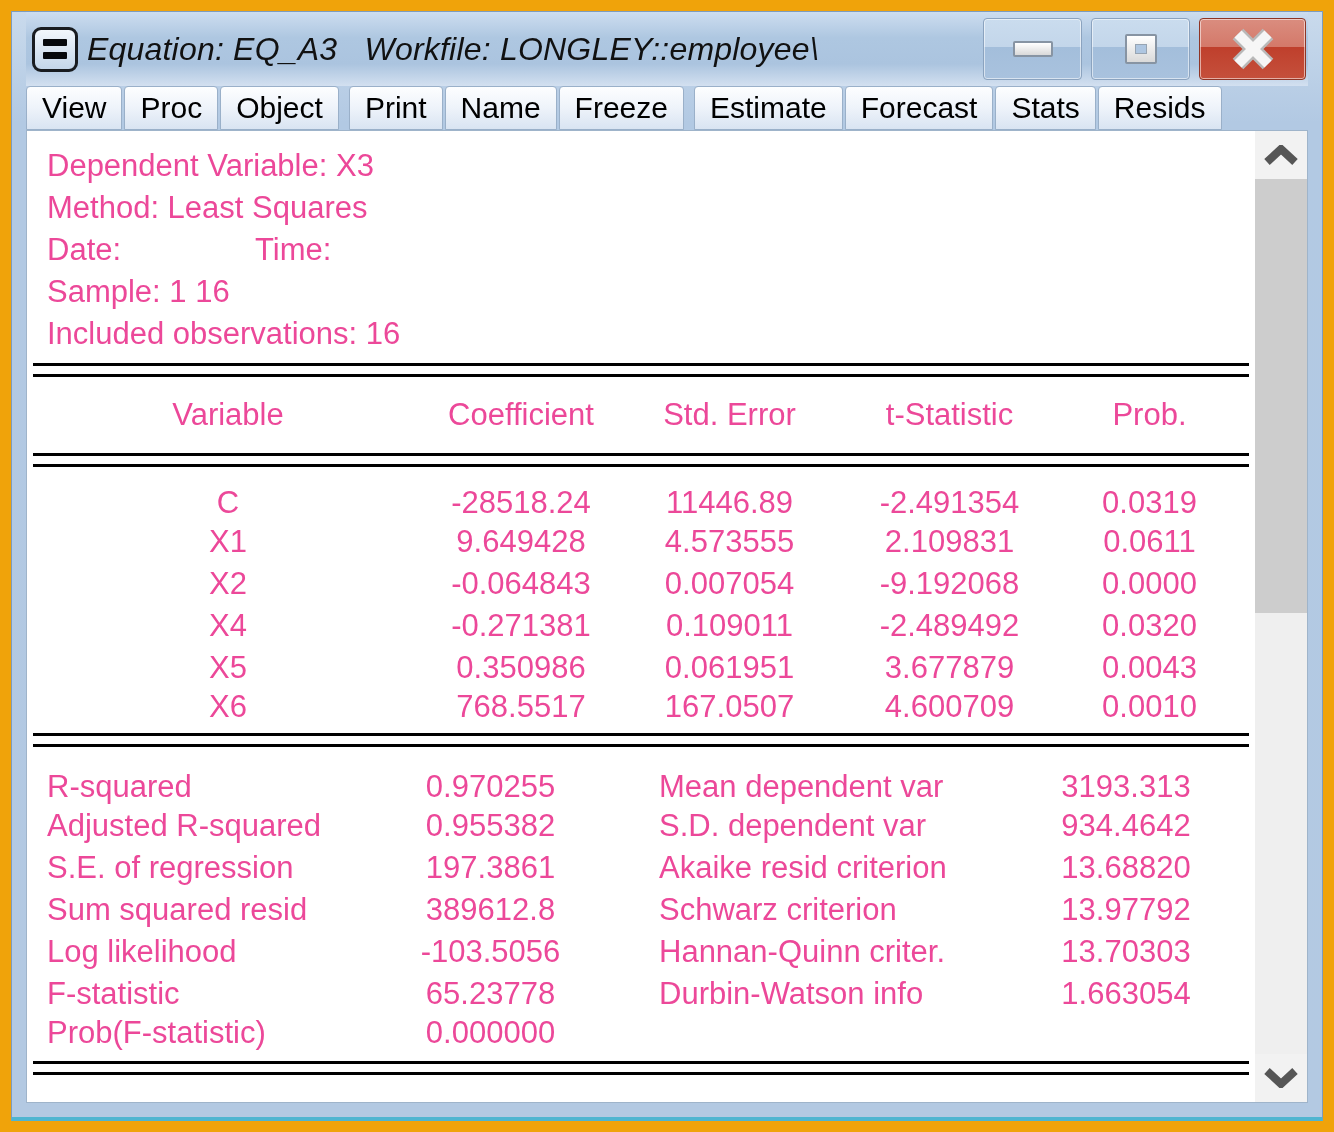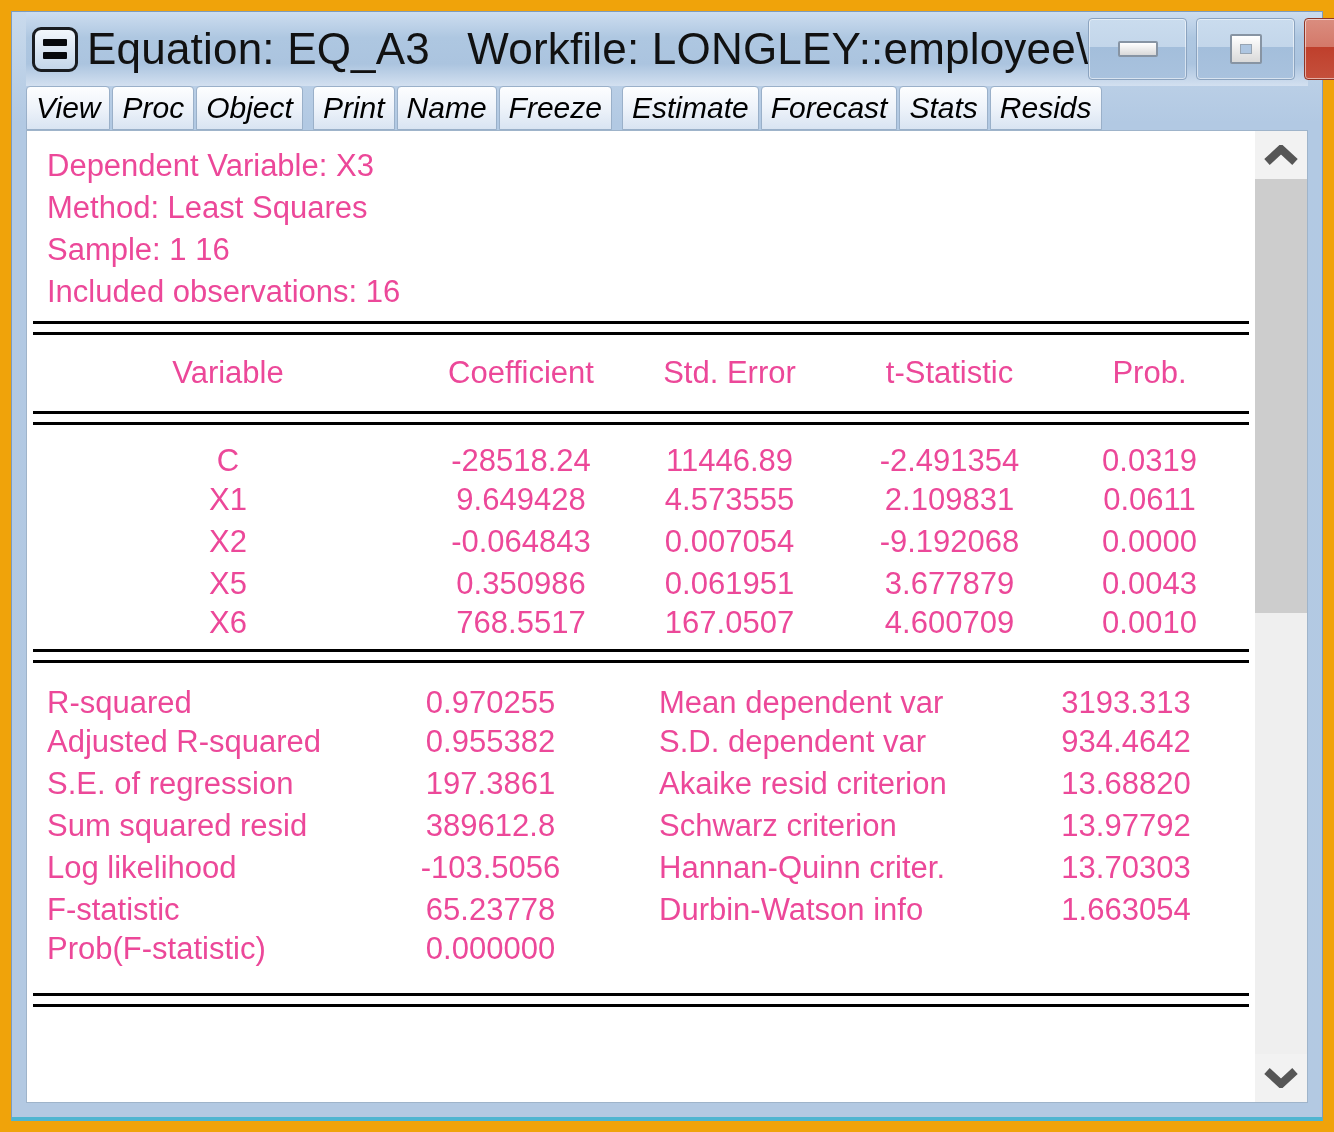--- a/index.html
+++ b/index.html
@@ -29,22 +29,23 @@
   }
   .eq-icon {
     width:46px; height:45px; margin-left:4px;
     border:3px solid #191c20; border-radius:9px;
     background:linear-gradient(180deg,#f2f7fc 0%, #c4d6e9 100%);
     display:flex; flex-direction:column; justify-content:center; align-items:center; gap:6px;
     flex:0 0 auto;
   }
   .eq-icon .bar { width:24px; height:7px; background:#07090c; border-radius:1px; }
   .title {
-    margin-left:9px; font-size:44px; color:#111; white-space:pre;
+    margin-left:9px; font-size:32px; color:#111; white-space:pre;
     letter-spacing:0.2px;
+    font-style:italic;
   }
   .controls { margin-left:auto; display:flex; gap:9px; align-items:center; }
   .win-btn {
     height:62px; border-radius:4px;
     display:flex; align-items:center; justify-content:center;
     border:1px solid #8ba3bf;
     box-shadow:inset 0 0 0 1px rgba(255,255,255,0.55);
   }
   .win-btn.blue {
     width:99px;
@@ -59,24 +60,24 @@
     background:linear-gradient(180deg,#ffffff,#d9d9d9); }
   .max-glyph { width:32px; height:30px; border:2px solid #8794a3; border-radius:2px;
     background:linear-gradient(180deg,#ffffff,#d9d9d9);
     display:flex; align-items:center; justify-content:center; }
   .max-glyph .hole { width:12px; height:10px; background:#aec6e1; border:1px solid #97a4b2; }
 
   
   .toolbar { height:44px; flex:0 0 44px; display:flex; align-items:stretch; }
   .tb-group { display:flex; gap:2px; margin-right:10px; }
   .tb-btn {
-    font-size:30px; color:#000; padding:0 9px;
+    font-size:30px; color:#000; padding:0 15px;
     display:flex; align-items:center;
     background:linear-gradient(180deg,#fdfEFF 0%, #eef3fa 50%, #d9e4f2 100%);
-    border:1px solid #9ab0c9; border-radius:4px 4px 0 0;font-style:italic;
+    border:1px solid #9ab0c9; border-radius:4px 4px 0 0;
   }
 
   
   .content-wrap { flex:1 1 auto; display:flex; border:1px solid #9fb4ca; min-height:0; }
   .content { flex:1 1 auto; background:#fff; color:#ec4899; padding:12px 6px 0 6px; overflow:hidden; }
 
   .content, .content td, .content th { font-size:31px; }
 
   .summary-block { padding:2px 0 8px 14px; line-height:42px; }
   .date-label { display:inline-block; width:208px; }
@@ -90,21 +91,21 @@
   .coef-head th.num, td.num { text-align:center; }
   .coef-head th.ctr, td.ctr { text-align:center; }
   .coef-body td { height:42px; }
   .coef-body tr:first-child td { padding-top:18px; }
   .coef-body tr:last-child td { padding-bottom:8px; }
 
   col.s-l1 { width:356px; } col.s-v1 { width:203px; }
   col.s-l2 { width:420px; } col.s-v2 { width:228px; }
   .stats-table td { height:42px; }
   .stats-table tr:first-child td { padding-top:22px; }
-  .stats-table tr:last-child td { padding-bottom:26px; }
+  .stats-table tr:last-child td { padding-bottom:10px; }
   td.lab { text-align:left; padding-left:14px; }
   td.lab2 { text-align:left; padding-left:67px; }
 
   
   .scrollbar { flex:0 0 52px; background:#efefef; display:flex; flex-direction:column; }
   .sb-btn { height:48px; flex:0 0 48px; background:#f2f2f2; display:flex; align-items:center; justify-content:center; }
   .sb-thumb { height:434px; flex:0 0 434px; background:#cdcdcd; }
   .sb-rest { flex:1 1 auto; }
 </style>
 </head>
@@ -155,20 +156,21 @@
         <div class="tb-btn">Resids</div>
       </div>
     </div>
 
     <div class="content-wrap">
       <div class="content">
 
         <div class="summary-block">
           <div>Dependent Variable: X3</div>
           <div>Method: Least Squares</div>
+          <div><span class="date-label">Date:</span><span>Time:</span></div>
           <div>Sample: 1 16</div>
           <div>Included observations: 16</div>
         </div>
 
         <div class="dline"></div>
 
         <table>
           <colgroup>
               <col class="c-var">
               <col class="c-coef">
@@ -213,20 +215,27 @@
             <td class="num">0.0611</td>
           </tr>
           <tr>
             <td class="ctr">X2</td>
             <td class="num">-0.064843</td>
             <td class="num">0.007054</td>
             <td class="num">-9.192068</td>
             <td class="num">0.0000</td>
           </tr>
           <tr>
+            <td class="ctr">X4</td>
+            <td class="num">-0.271381</td>
+            <td class="num">0.109011</td>
+            <td class="num">-2.489492</td>
+            <td class="num">0.0320</td>
+          </tr>
+          <tr>
             <td class="ctr">X5</td>
             <td class="num">0.350986</td>
             <td class="num">0.061951</td>
             <td class="num">3.677879</td>
             <td class="num">0.0043</td>
           </tr>
           <tr>
             <td class="ctr">X6</td>
             <td class="num">768.5517</td>
             <td class="num">167.0507</td>

